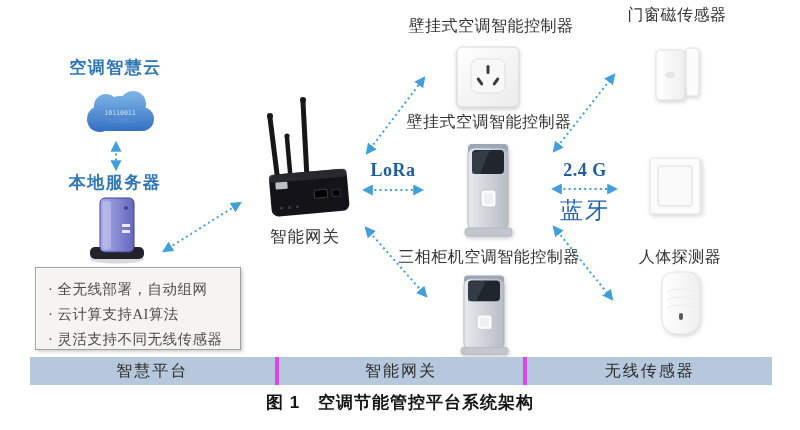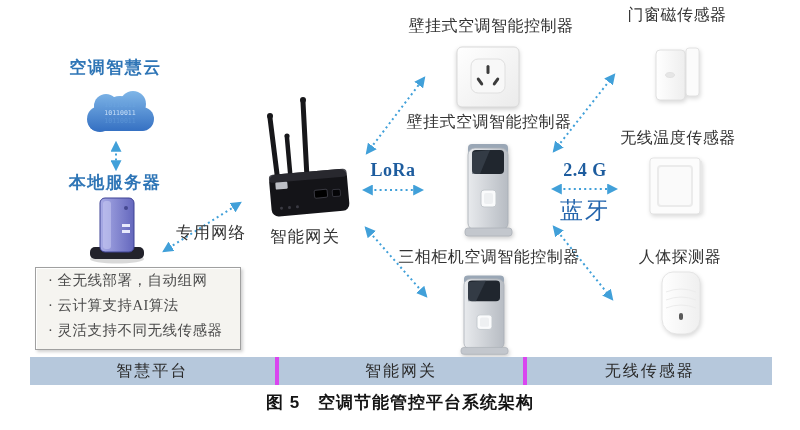--- a/index.html
+++ b/index.html
@@ -9,21 +9,21 @@
        letter-spacing:.5px;white-space:nowrap;}
   .lbl-blue{color:#2e75b6;font-size:17px;letter-spacing:1.5px;font-weight:bold;}
   .lbl-link{color:#1d5c9e;font-size:18px;font-weight:600;letter-spacing:.5px;}
   .lbl-bt{color:#2465ad;font-size:23px;letter-spacing:2px;}
   .lbl-dark{color:#333;font-size:16.5px;letter-spacing:1px;}
   .arrows{position:absolute;left:0;top:0;pointer-events:none;}
   .icon{position:absolute;}
   .featbox{position:absolute;left:35px;top:267px;width:206px;height:83px;
            background:#f5f4f0;border:1px solid #a0a0a0;box-sizing:border-box;
            box-shadow:2px 2px 3px rgba(0,0,0,.18), inset 1px 1px 0 #ffffff;
-           padding:0 4px 0 12px;}
+           padding:9px 4px 0 12px;}
   .featline{font-size:14.5px;line-height:25px;color:#4a4a4a;letter-spacing:.5px;white-space:nowrap;}
   .featline::before{content:"· ";color:#4a4a4a;}
   .bar{position:absolute;left:30px;top:357px;width:742px;height:28px;background:#d946ef;
        display:flex;gap:4px;}
   .bar-sec{flex:1;background:#b6c8dc;color:#2b2b2b;font-size:16px;letter-spacing:2px;
            display:flex;align-items:center;justify-content:center;}
   .caption{position:absolute;left:0;top:391px;width:800px;text-align:center;
            font-family:"Liberation Sans","DejaVu Sans",sans-serif;
            font-weight:bold;font-size:17px;color:#141414;letter-spacing:1px;}
 </style>
@@ -93,21 +93,20 @@
       <circle cx="40" cy="14" r="2" fill="#44478f"></circle>
     </svg>
   </div>
 
   <div class="featbox">
     <div class="featline">全无线部署，自动组网</div>
     <div class="featline">云计算支持AI算法</div>
     <div class="featline">灵活支持不同无线传感器</div>
   </div>
 
-  <div class="lbl lbl-dark" style="left:172px;top:223px;width:78px;">专用网络</div>
 
   <div class="icon" style="left:256px;top:90px;">
     <svg width="100" height="145" viewBox="0 0 100 145">
       <g stroke="#17171a" stroke-linecap="round" fill="none">
         <line x1="23" y1="100" x2="14" y2="28" stroke-width="5"></line>
         <line x1="35" y1="93" x2="31" y2="48" stroke-width="4.5"></line>
         <line x1="51" y1="88" x2="47" y2="12" stroke-width="5"></line>
       </g>
       <circle cx="14" cy="26" r="3" fill="#17171a"></circle>
       <circle cx="31" cy="46" r="2.6" fill="#17171a"></circle>
@@ -188,21 +187,20 @@
           <stop offset="0" stop-color="#ffffff"></stop>
             <stop offset="1" stop-color="#eeeeee"></stop>
         </linearGradient>
       </defs>
       <rect x="36" y="4" width="13" height="48" rx="3" fill="#fbfbfb" stroke="#e2e2e2"></rect>
       <rect x="6" y="6" width="29" height="50" rx="4" fill="url(#dg)" stroke="#e0e0e0"></rect>
       <ellipse cx="20" cy="31" rx="4.5" ry="2.5" fill="#e6e6e6" stroke="#d5d5d5" stroke-width=".5"></ellipse>
     </svg>
   </div>
 
-  <div class="lbl" style="left:616px;top:128px;width:124px;">无线温度传感器</div>
   <div class="icon" style="left:648px;top:156px;filter:drop-shadow(1px 2px 2px rgba(0,0,0,.15));">
     <svg width="56" height="60" viewBox="0 0 56 60">
       <rect x="50" y="5" width="4" height="52" fill="#e8e8e8"></rect>
       <rect x="2" y="2" width="50" height="56" rx="3" fill="#fcfcfc" stroke="#e3e3e3"></rect>
       <rect x="10" y="10" width="34" height="40" rx="3" fill="#fafafa" stroke="#ebebeb" stroke-width="2"></rect>
     </svg>
   </div>
 
   <div class="lbl" style="left:634px;top:247px;width:92px;">人体探测器</div>
   <div class="icon" style="left:658px;top:270px;filter:drop-shadow(1px 2px 2px rgba(0,0,0,.15));">
@@ -220,15 +218,15 @@
       <rect x="21" y="43" width="4" height="7" rx="2" fill="#5a5a5a"></rect>
     </svg>
   </div>
 
   <div class="bar">
     <div class="bar-sec">智慧平台</div>
     <div class="bar-sec">智能网关</div>
     <div class="bar-sec">无线传感器</div>
   </div>
 
-  <div class="caption">图 5　空调节能管控平台系统架构</div>
+  <div class="caption">图 1　空调节能管控平台系统架构</div>
 
 </div>
 
 </body></html>

